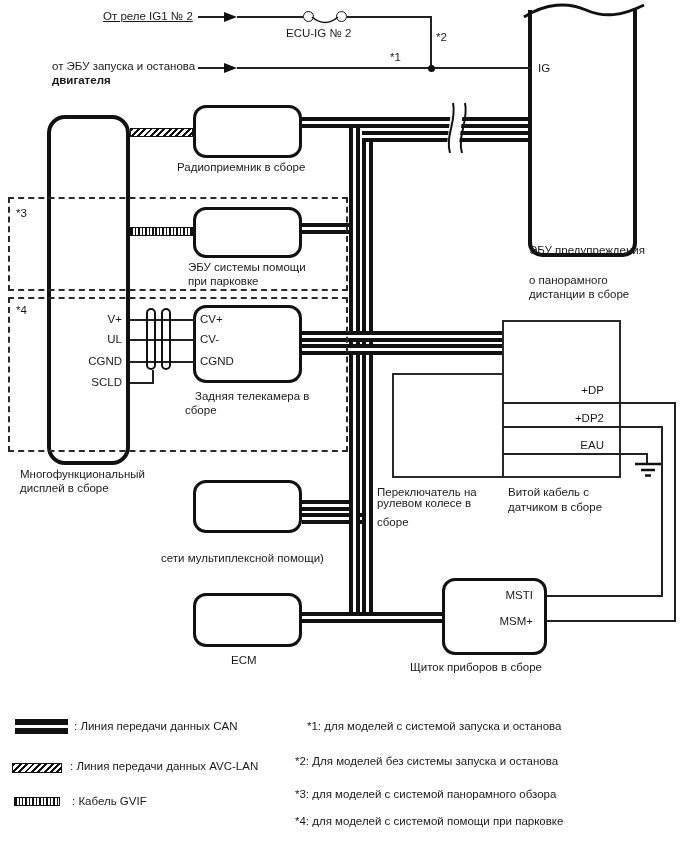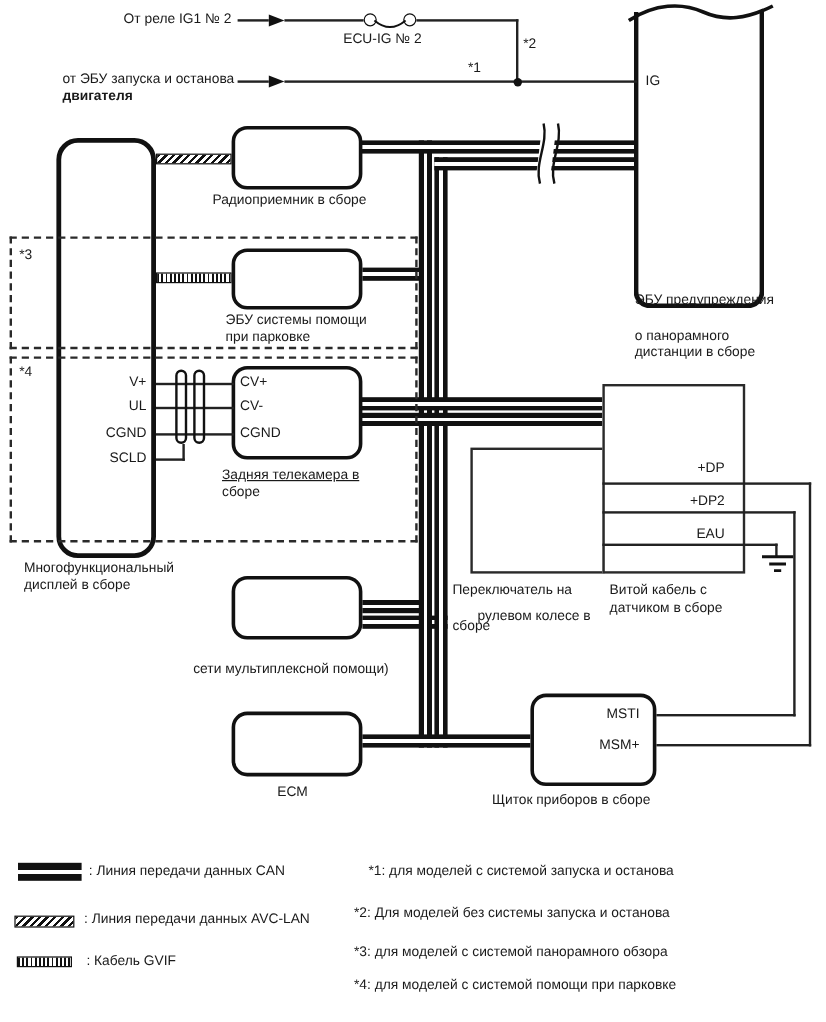--- a/index.html
+++ b/index.html
@@ -98,21 +98,21 @@
 
   <svg style="left:440px;top:103px;" width="28" height="50" viewBox="0 0 28 50">
     <polygon points="6,50 18,50 24,0 12,0" fill="#fff"></polygon>
     <path d="M10,50 C5,33 17,17 13,0" fill="none" stroke="#111" stroke-width="2"></path>
     <path d="M22,50 C17,33 29,17 25,0" fill="none" stroke="#111" stroke-width="2"></path>
   </svg>
 
   <div class="dashed" style="left:8px;top:197px;width:340px;height:94px;"></div>
   <div class="dashed" style="left:8px;top:297px;width:340px;height:155px;"></div>
 
-  <div class="txt" style="left:103px;top:10px;">От реле IG1 № 2</div>
+  <div class="txt" style="left:103px;top:10px;text-decoration:underline;">От реле IG1 № 2</div>
   <div class="txt" style="left:286px;top:27px;">ECU-IG № 2</div>
   <div class="txt" style="left:436px;top:31px;">*2</div>
   <div class="txt" style="left:390px;top:51px;">*1</div>
   <div class="txt" style="left:52px;top:60px;">от ЭБУ запуска и останова</div>
   <div class="txt" style="left:52px;top:74px;font-weight:bold;">двигателя</div>
   <div class="txt" style="left:538px;top:62px;">IG</div>
 
   <div class="txt" style="left:177px;top:161px;">Радиоприемник в сборе</div>
 
   <div class="txt" style="left:16px;top:207px;">*3</div>
@@ -123,36 +123,36 @@
 
   <div class="txt r" style="left:50px;top:313px;width:72px;">V+</div>
   <div class="txt r" style="left:50px;top:333px;width:72px;">UL</div>
   <div class="txt r" style="left:50px;top:355px;width:72px;">CGND</div>
   <div class="txt r" style="left:50px;top:376px;width:72px;">SCLD</div>
 
   <div class="txt" style="left:200px;top:313px;">CV+</div>
   <div class="txt" style="left:200px;top:333px;">CV-</div>
   <div class="txt" style="left:200px;top:355px;">CGND</div>
 
-  <div class="txt" style="left:185px;top:390px;text-decoration:underline;">Задняя телекамера в</div>
+  <div class="txt" style="left:195px;top:390px;">Задняя телекамера в</div>
   <div class="txt" style="left:185px;top:404px;">сборе</div>
 
   <div class="txt" style="left:20px;top:468px;">Многофункциональный</div>
   <div class="txt" style="left:20px;top:482px;">дисплей в сборе</div>
 
   <div class="txt" style="left:161px;top:552px;">сети мультиплексной помощи)</div>
 
   <div class="txt" style="left:231px;top:654px;">ECM</div>
 
   <div class="txt" style="left:529px;top:244px;">ЭБУ предупреждения</div>
   <div class="txt" style="left:529px;top:274px;">о панорамного</div>
   <div class="txt" style="left:529px;top:288px;">дистанции в сборе</div>
 
   <div class="txt" style="left:377px;top:486px;">Переключатель на</div>
-  <div class="txt" style="left:377px;top:508px;margin-left:21px;">рулевом колесе в</div>
+  <div class="txt" style="left:377px;top:497px;">рулевом колесе в</div>
   <div class="txt" style="left:377px;top:516px;">сборе</div>
 
   <div class="txt" style="left:508px;top:486px;">Витой кабель с</div>
   <div class="txt" style="left:508px;top:501px;">датчиком в сборе</div>
 
   <div class="txt r" style="left:534px;top:384px;width:70px;">+DP</div>
   <div class="txt r" style="left:534px;top:412px;width:70px;">+DP2</div>
   <div class="txt r" style="left:534px;top:439px;width:70px;">EAU</div>
 
   <div class="txt r" style="left:463px;top:589px;width:70px;">MSTI</div>

